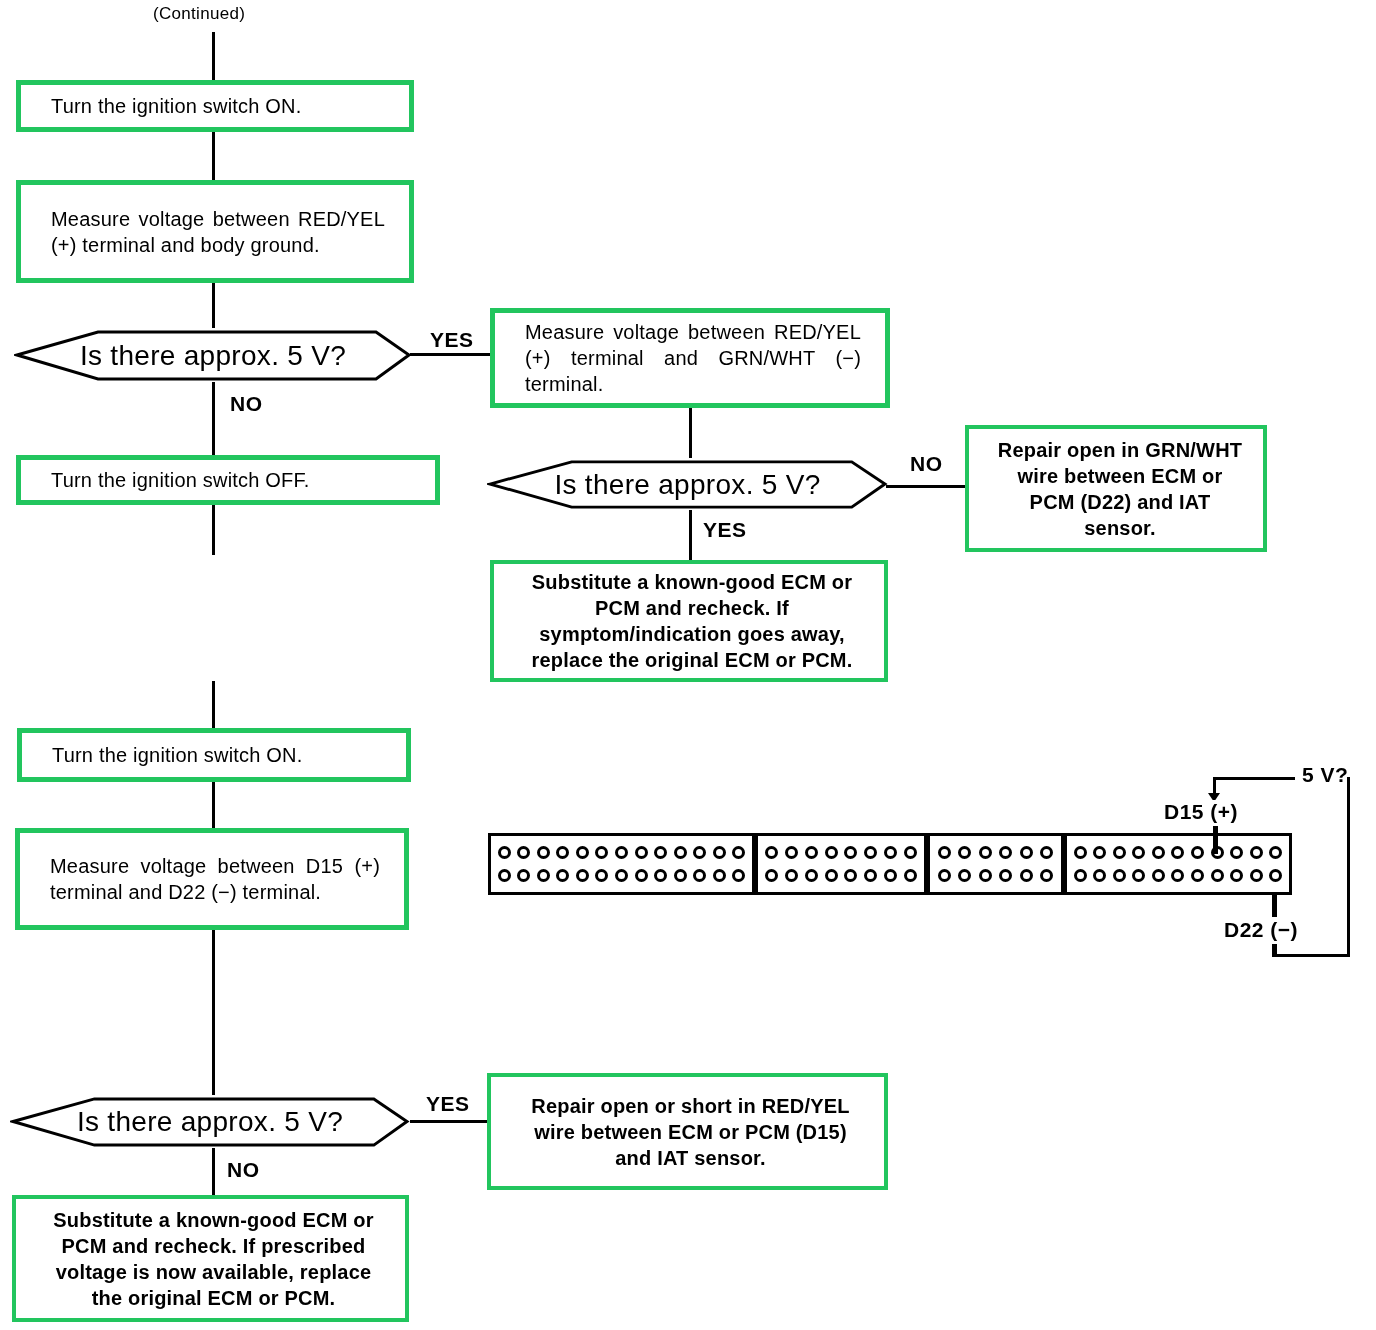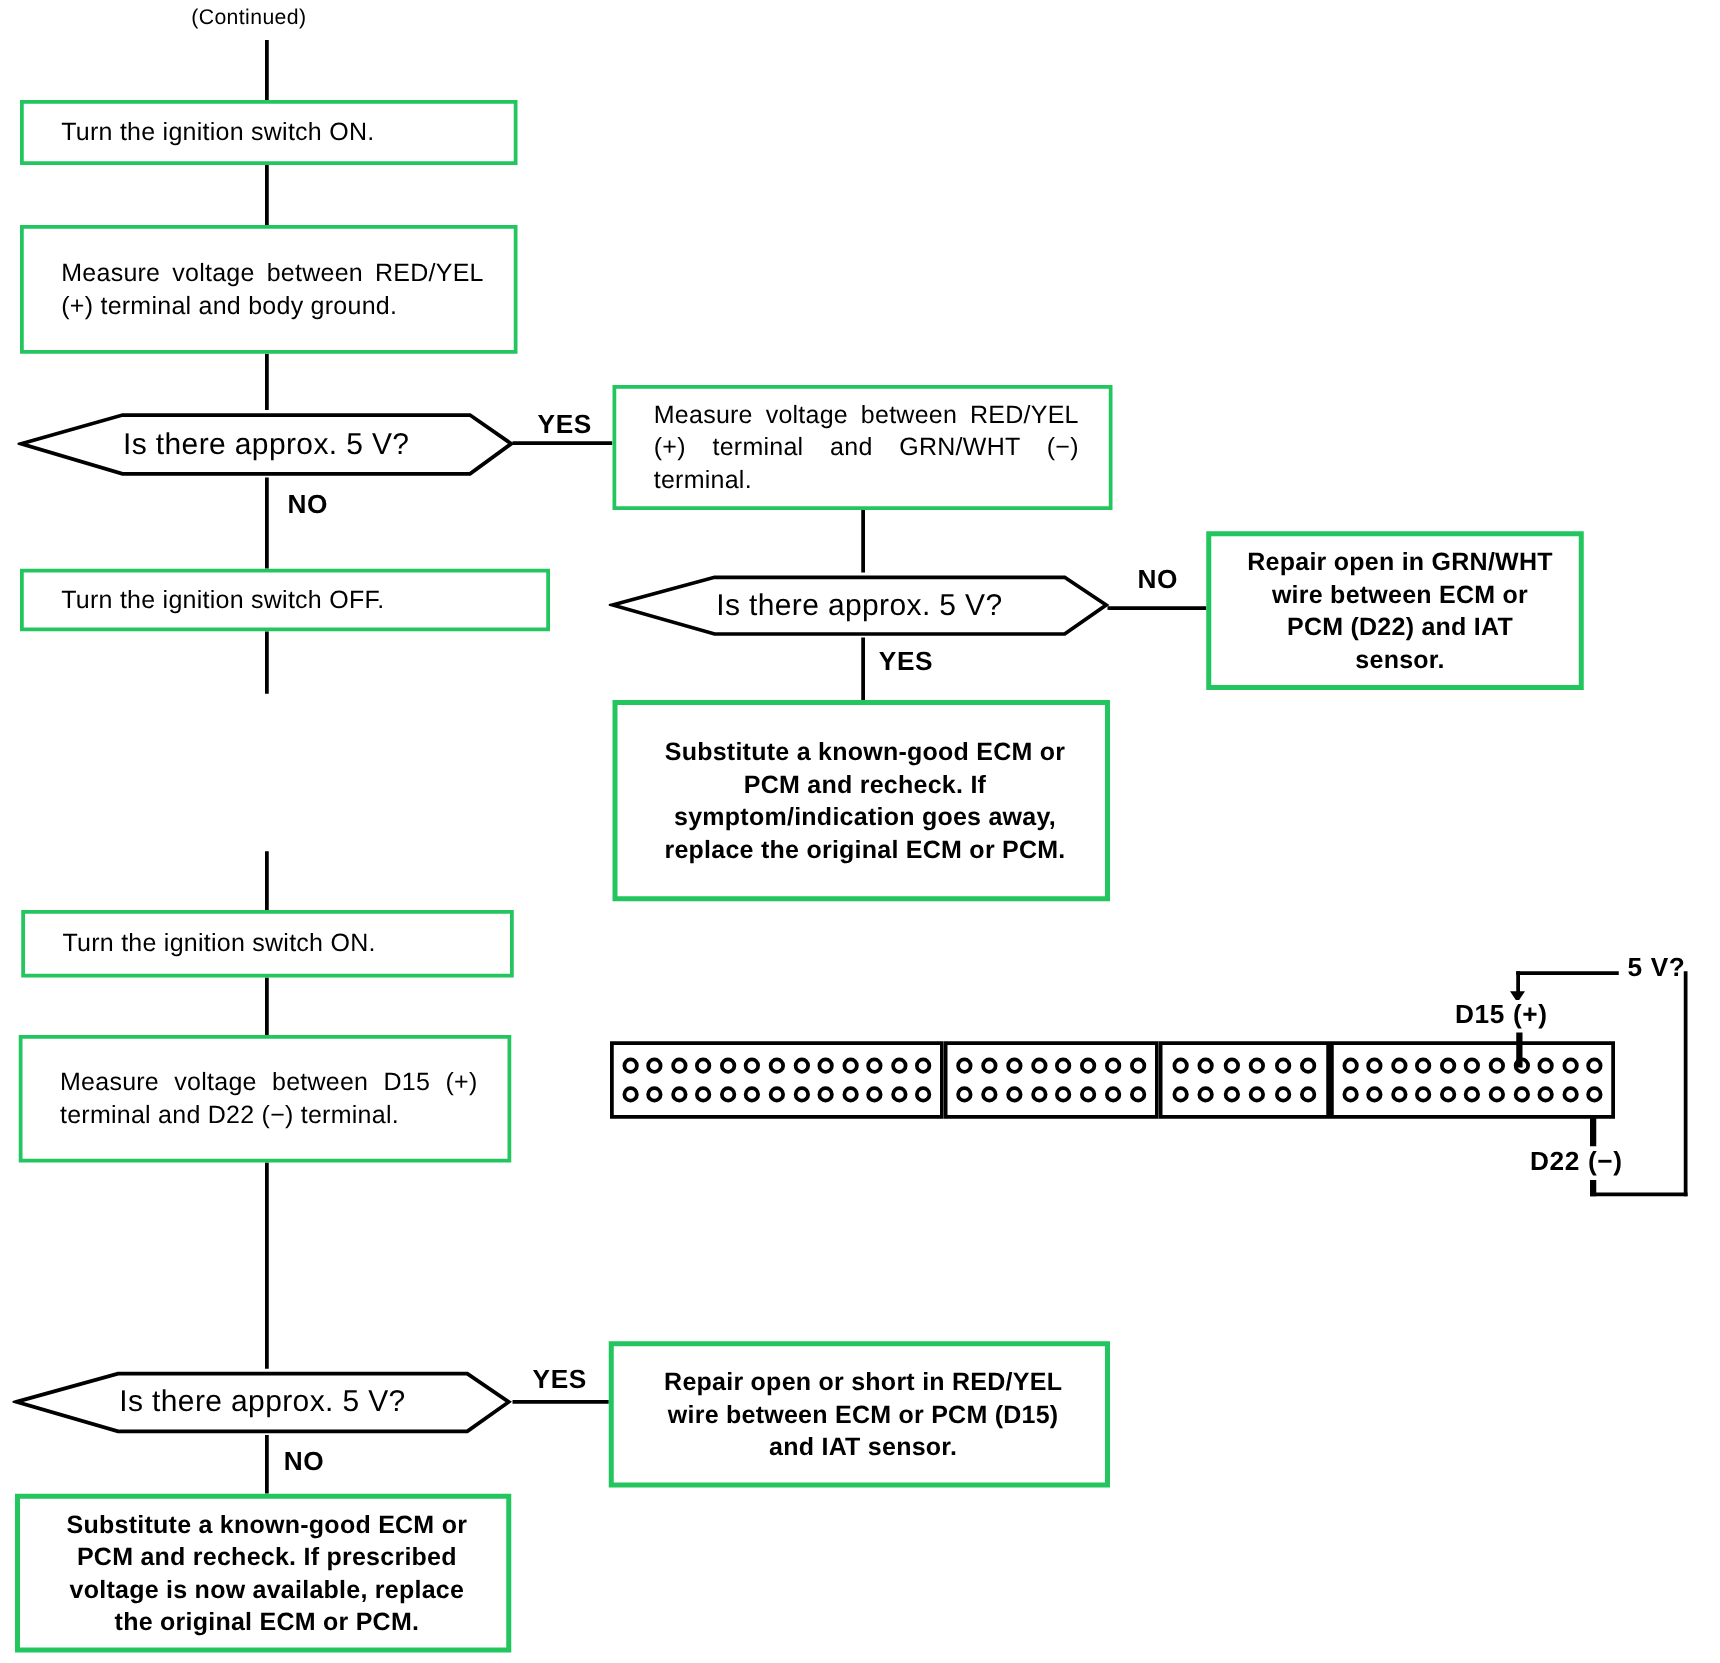--- a/index.html
+++ b/index.html
@@ -1,28 +1,28 @@
 <!DOCTYPE html>
 <html><head>
 <meta charset="utf-8">
 <style>
   html,body{margin:0;padding:0;background:#ffffff;}
   #page{position:relative;width:1376px;height:1330px;background:#ffffff;
         font-family:"Liberation Sans","DejaVu Sans",sans-serif;color:#000;overflow:hidden;}
 
-  .pbox{position:absolute;border:3px solid #22c55e;background:#fff;box-sizing:border-box;
+  .pbox{position:absolute;border:5px solid #22c55e;background:#fff;box-sizing:border-box;
         display:flex;align-items:center;font-size:20px;line-height:26px;
         letter-spacing:.2px;text-align:justify;padding:10px 24px 10px 30px;}
   .pbox .txt{width:100%;}
   .pbox.bold{font-weight:700;border-width:4px;text-align:center;}
 
   .hex{position:absolute;}
   .hex svg{position:absolute;left:0;top:0;width:100%;height:100%;}
   .hex .hex-label{position:absolute;left:0;top:0;width:100%;height:100%;
-        display:flex;align-items:center;justify-content:center;font-size:24px;letter-spacing:.3px;}
+        display:flex;align-items:center;justify-content:center;font-size:28px;letter-spacing:.3px;}
 
   .vline{position:absolute;width:3px;background:#000;}
   .hline{position:absolute;height:3px;background:#000;}
   .thick{width:5px;}
 
   .branch-label{position:absolute;font-size:21px;font-weight:700;letter-spacing:.5px;}
   .small-note{position:absolute;font-size:17px;letter-spacing:.3px;text-align:center;}
 
   .conn-section{position:absolute;border:3px solid #000;background:#fff;box-sizing:border-box;
         height:62px;display:flex;flex-direction:column;justify-content:space-evenly;}
@@ -109,21 +109,21 @@
     </svg>
     <span class="hex-label">Is there approx. 5 V?</span>
   </div>
   <div class="branch-label" style="left:910px;top:452px;">NO</div>
   <div class="branch-label" style="left:703px;top:518px;">YES</div>
 
   <div class="pbox bold" style="left:965px;top:425px;width:302px;height:127px;padding:10px 18px 10px 26px;">
     <span class="txt">Repair open in GRN/WHT wire between ECM or PCM (D22) and IAT sensor.</span>
   </div>
 
-  <div class="pbox bold" style="left:490px;top:560px;width:398px;height:161px;">
+  <div class="pbox bold" style="left:490px;top:560px;width:398px;height:122px;">
     <span class="txt">Substitute a known-good ECM or PCM and recheck. If symptom/indication goes away, replace the original ECM or PCM.</span>
   </div>
 
   <div class="pbox bold" style="left:487px;top:1073px;width:401px;height:117px;">
     <span class="txt">Repair open or short in RED/YEL wire between ECM or PCM (D15) and IAT sensor.</span>
   </div>
 
   <div class="conn-section" style="left:488px;top:833px;width:267px;">
       <div class="pin-row">
         <div class="pin"></div>

